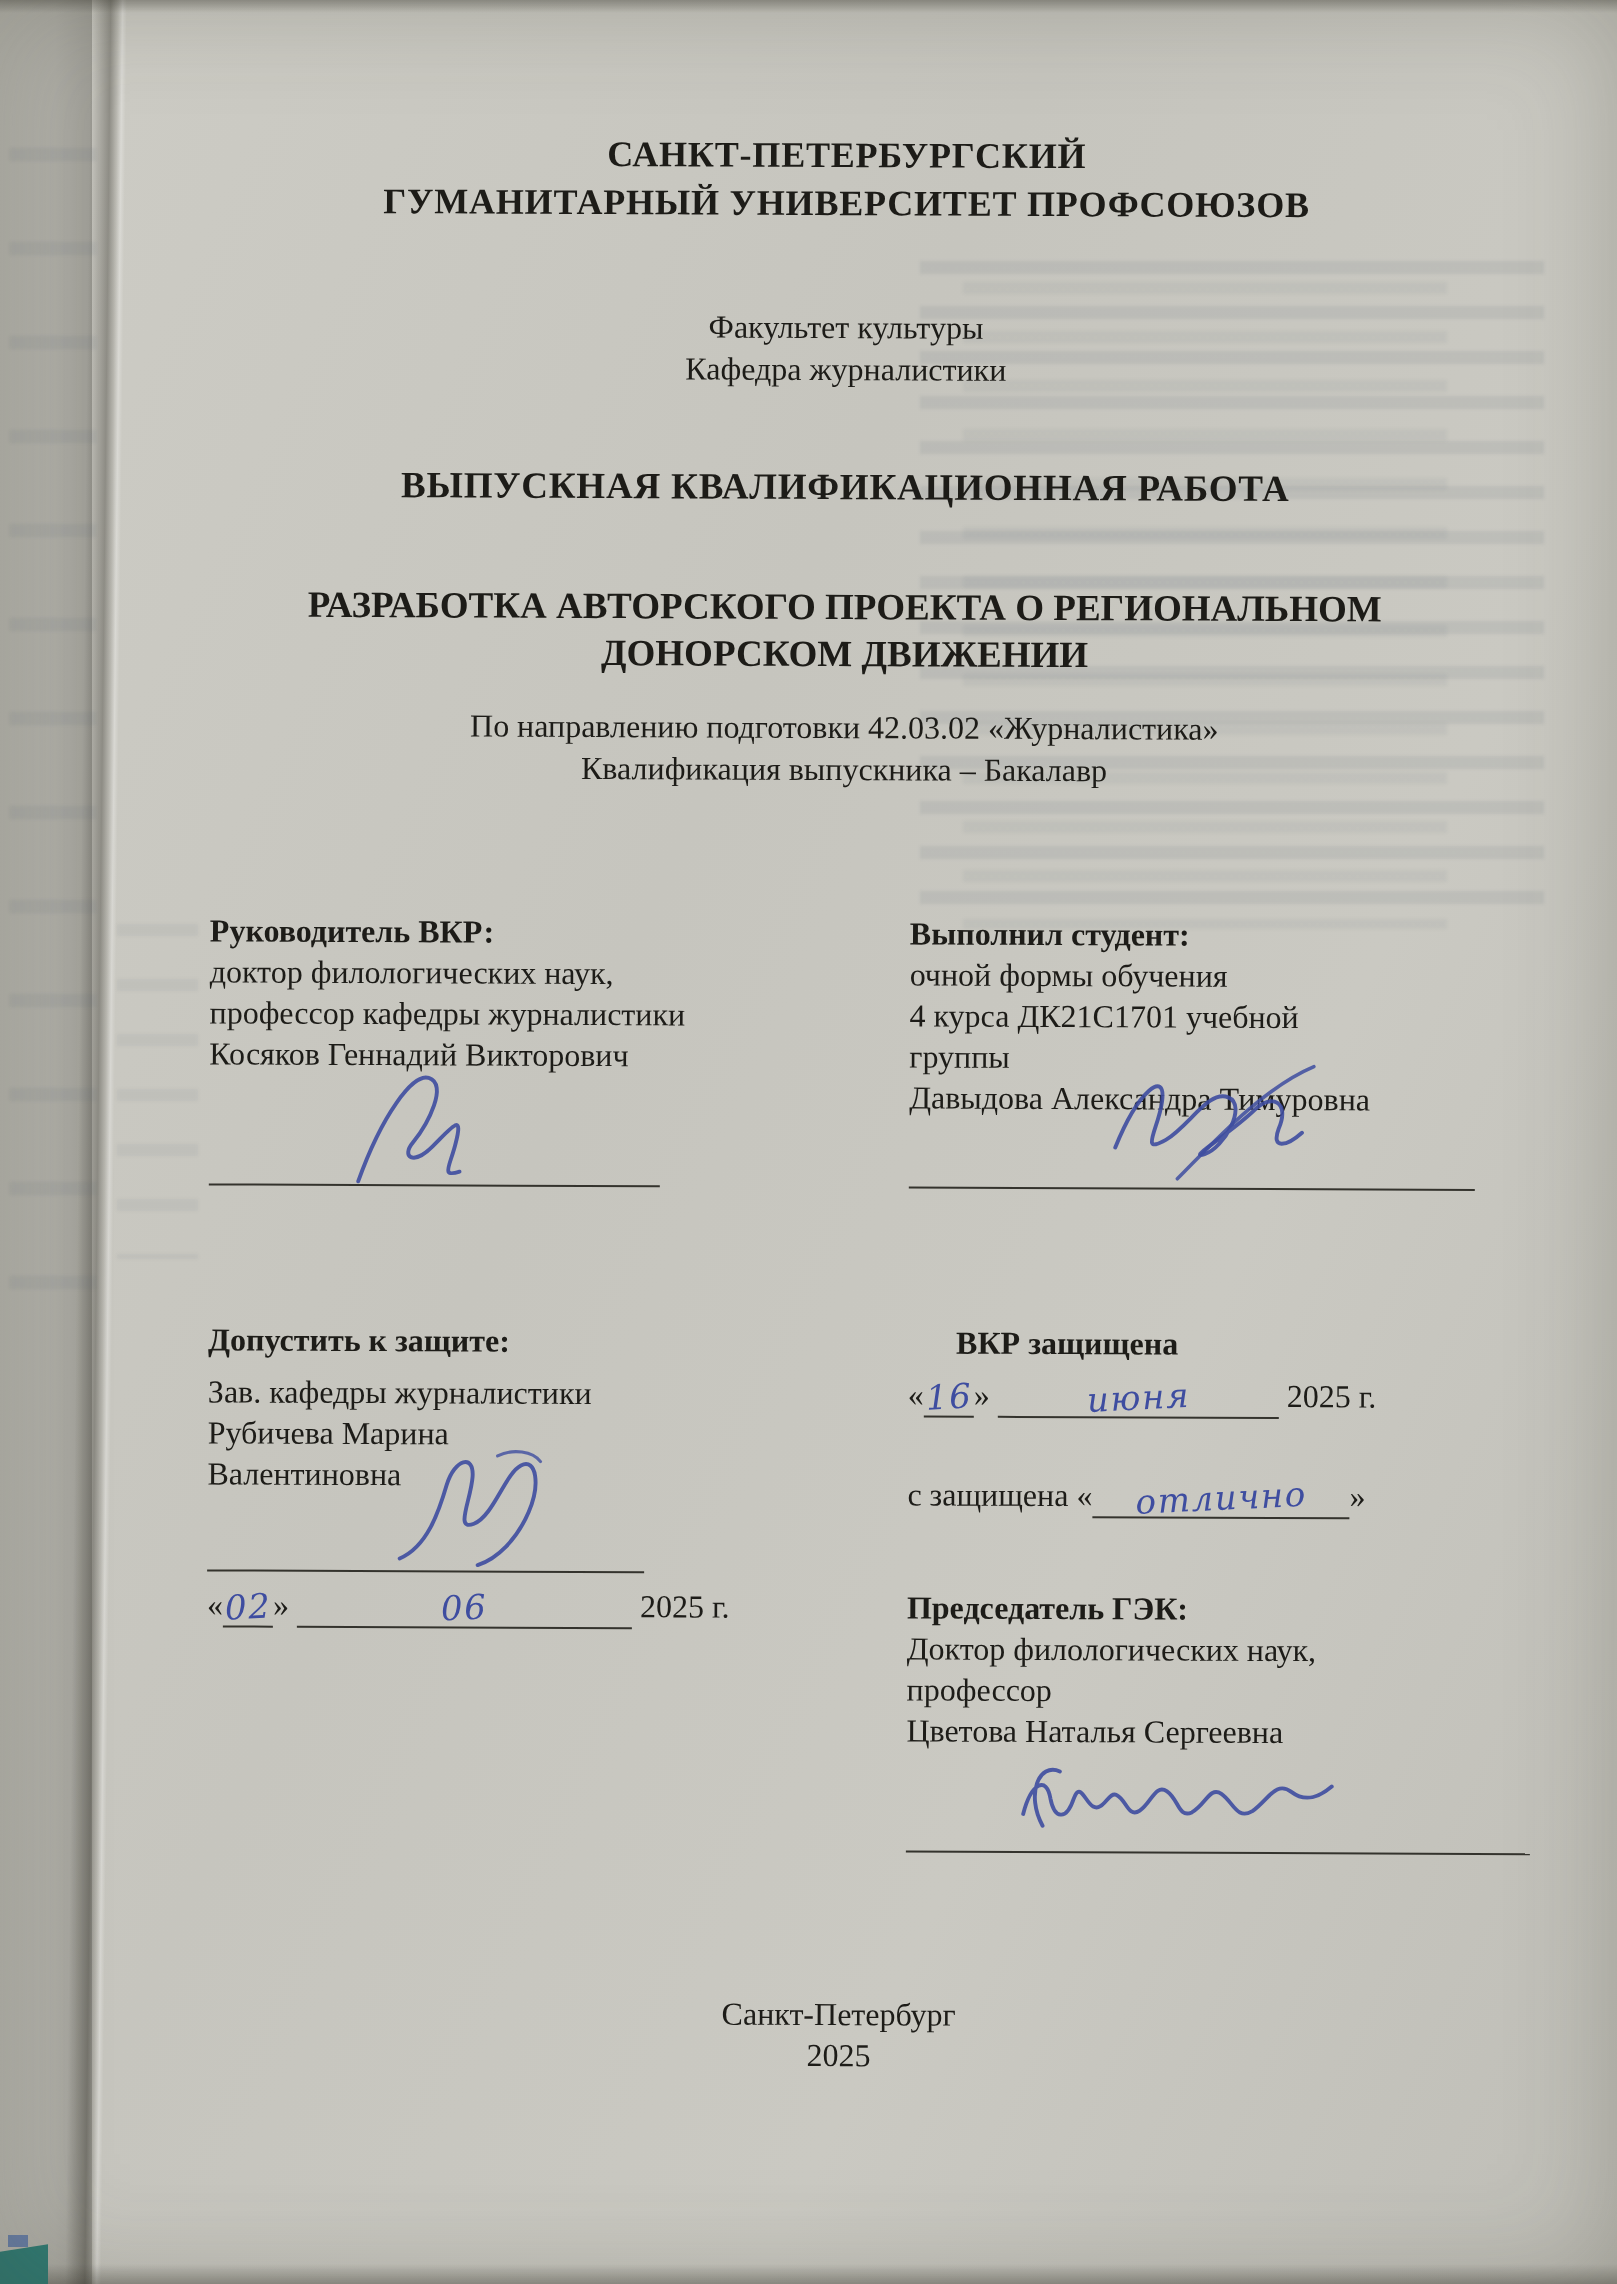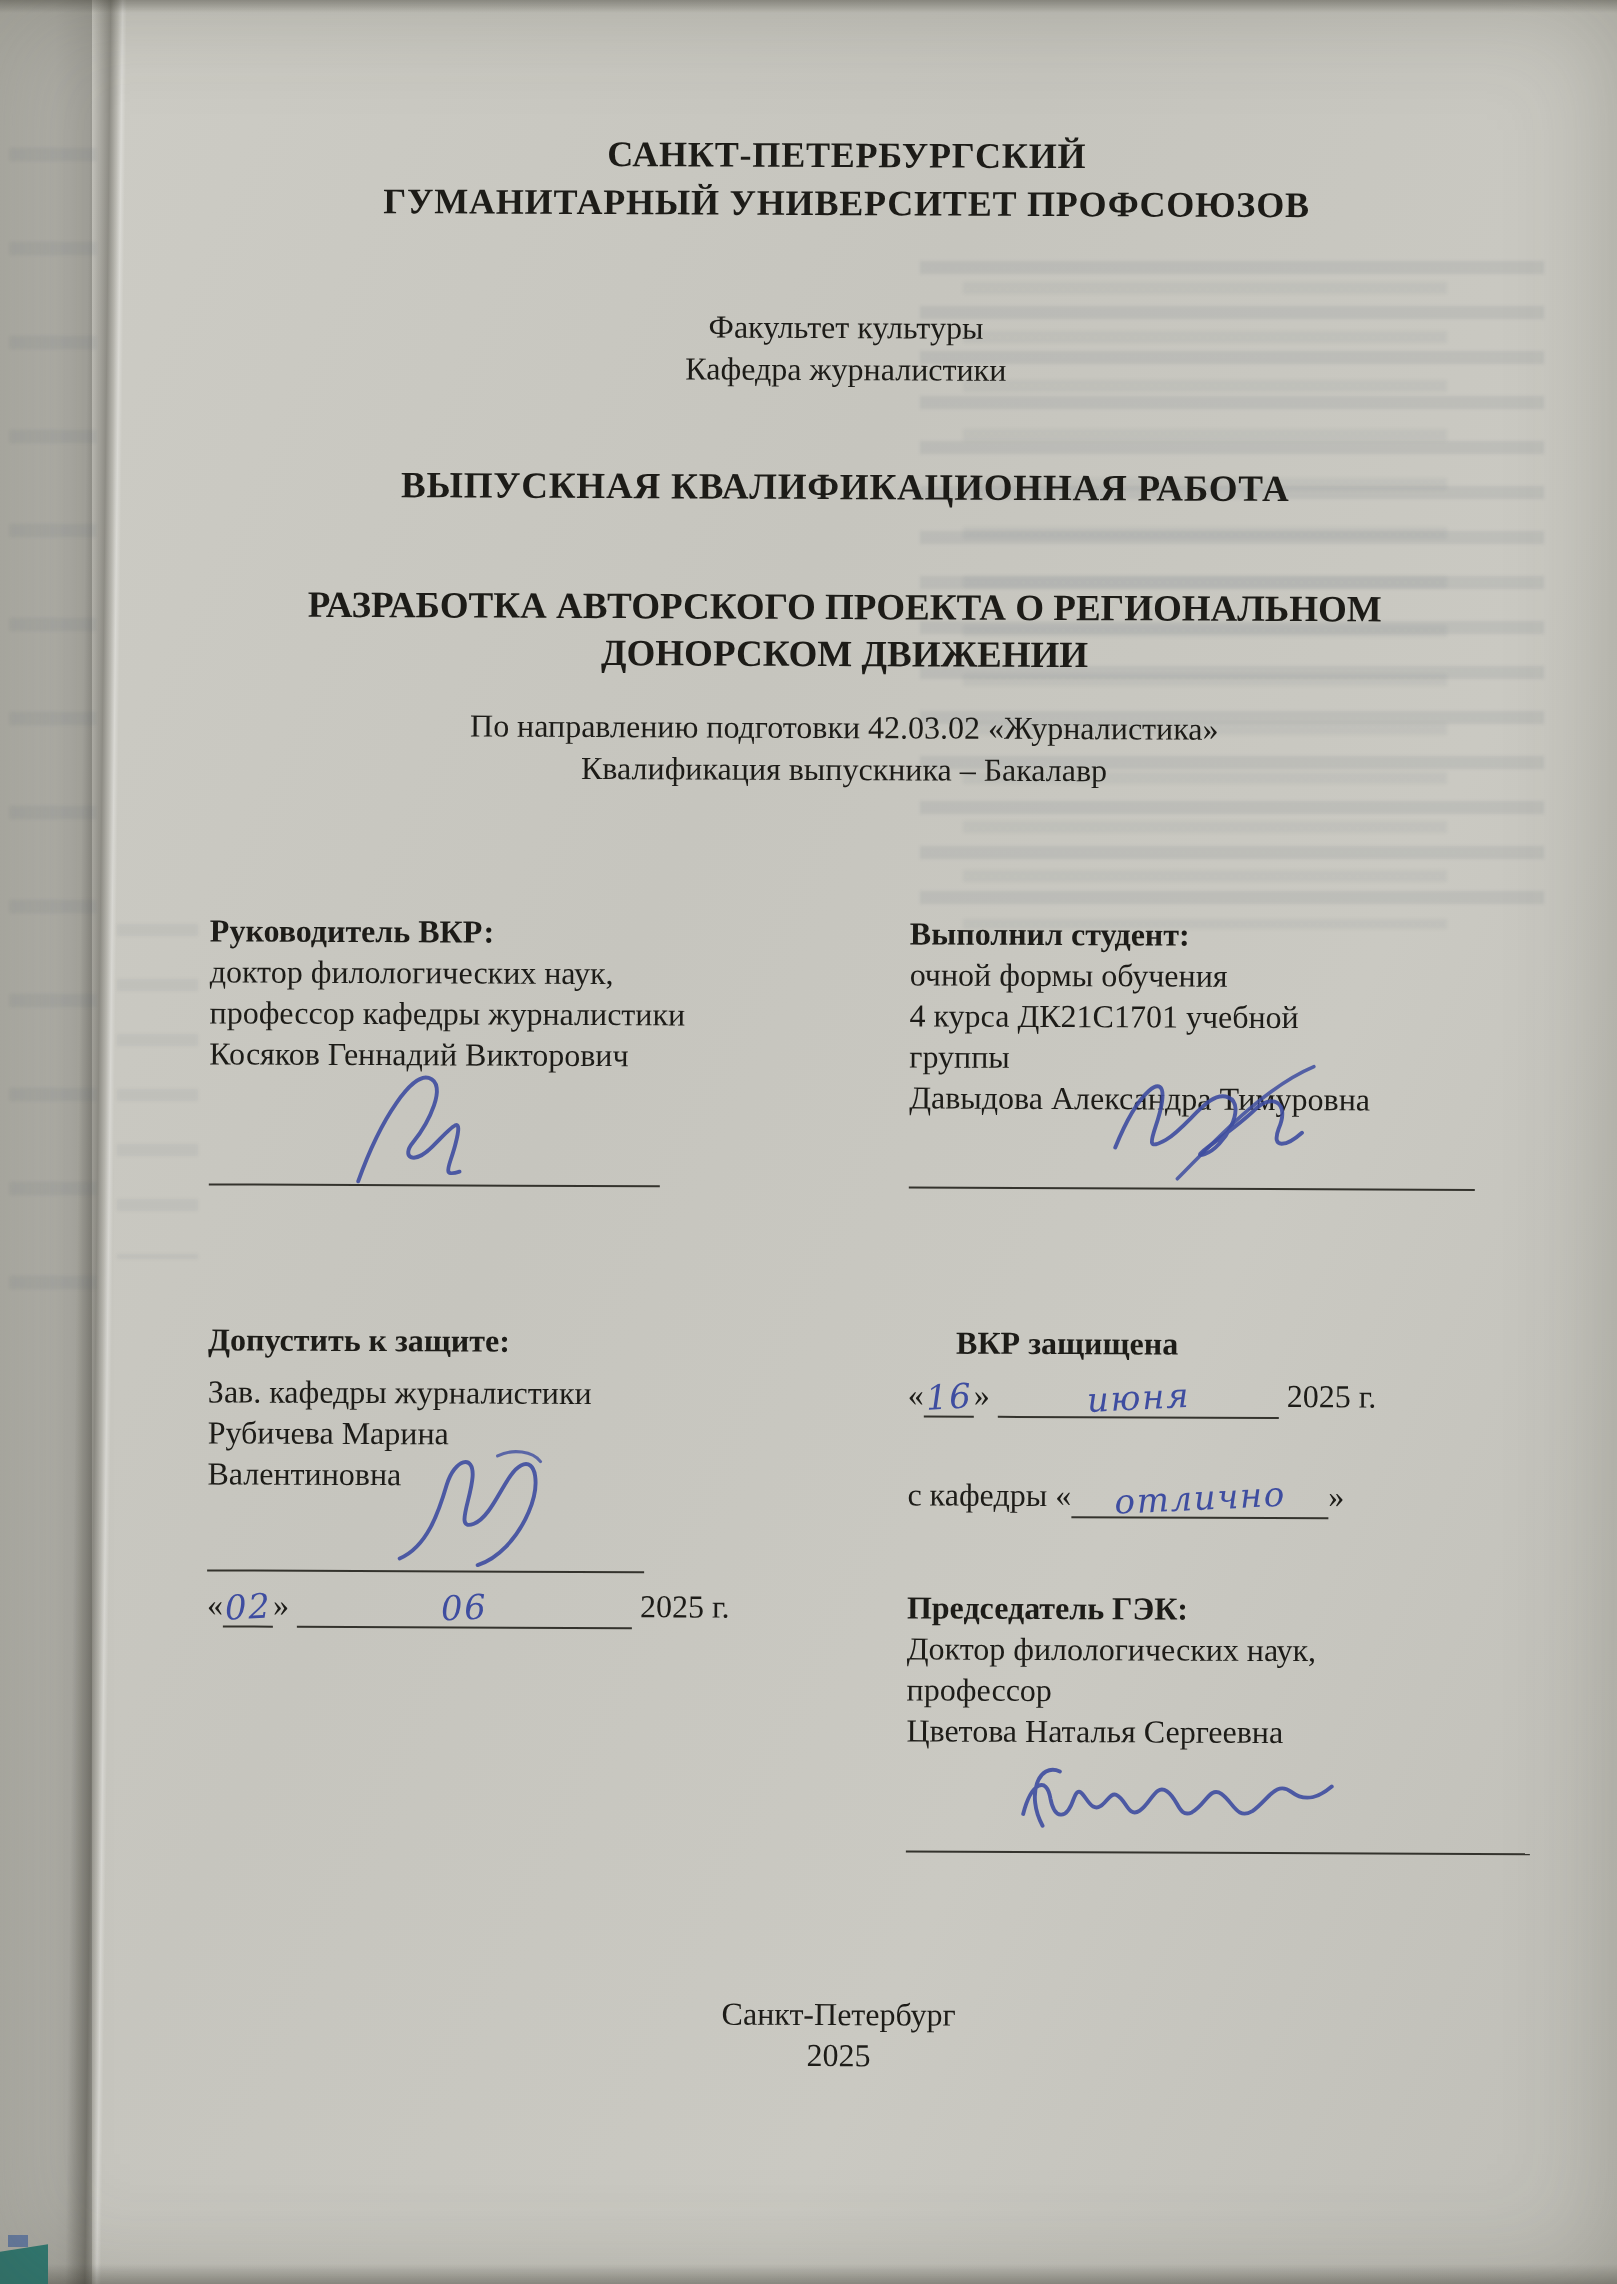--- a/index.html
+++ b/index.html
@@ -153,21 +153,21 @@
 
     <div class="block" style="left:957px; top:1322px">
       <div class="line bold">ВКР защищена</div>
     </div>
     <div class="block line" style="left:909px; top:1374px">
       <span>«</span><span class="blank w64"><span class="hand">16</span></span><span>»</span>
       <span class="blank w360"><span class="hand">июня</span></span>
       <span>2025 г.</span>
     </div>
     <div class="block line" style="left:909px; top:1474px">
-      <span>с кафедры</span>
+      <span>с защищена</span>
       <span>«</span><span class="blank w330"><span class="hand">отлично</span></span><span>»</span>
     </div>
 
     <div class="block" style="left:909px; top:1587px">
       <div class="line bold">Председатель ГЭК:</div>
       <div class="line">Доктор филологических наук,</div>
       <div class="line">профессор</div>
       <div class="line">Цветова Наталья Сергеевна</div>
     </div>
     <div class="sig" style="left:1014px; top:1747px">

